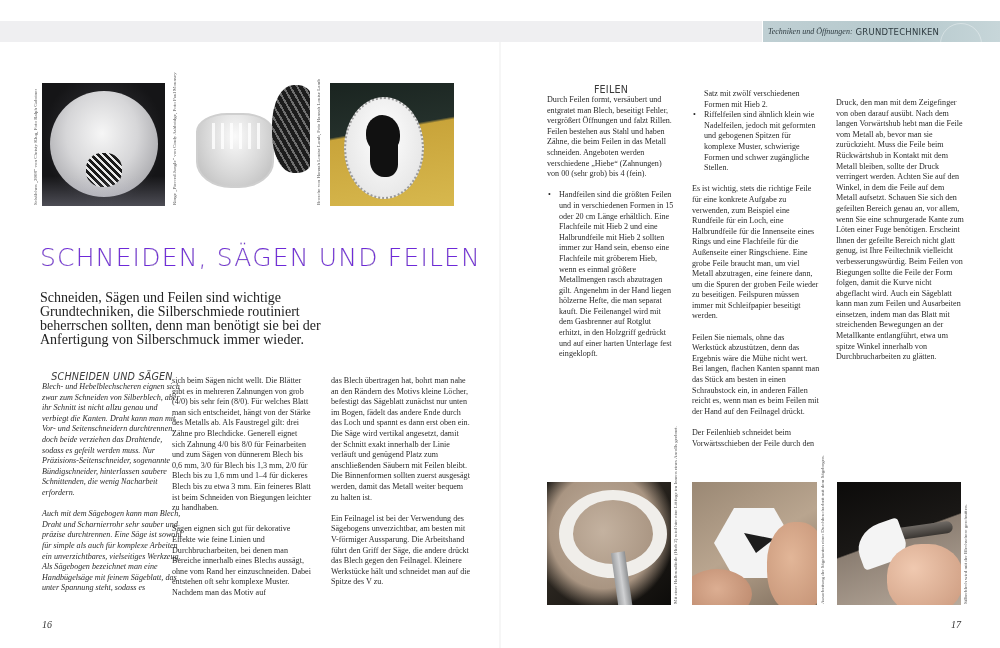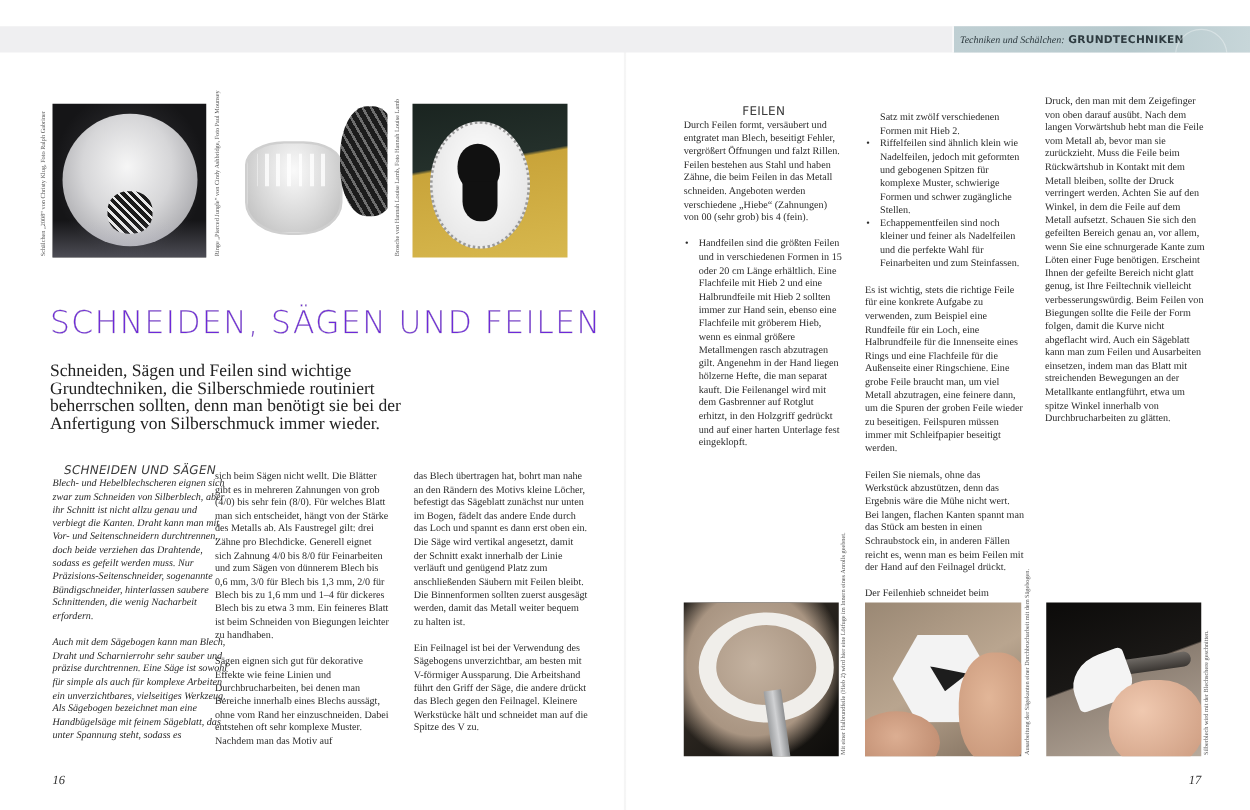--- a/index.html
+++ b/index.html
@@ -5,21 +5,21 @@
   * { box-sizing: border-box; margin: 0; padding: 0; }
   html, body { width: 1000px; height: 648px; overflow: hidden; background: #ffffff; }
   body { position: relative; font-family: "Liberation Serif", "DejaVu Serif", serif; color: #2a2a2a; }
 
   
   .header-band { position: absolute; left: 0; top: 21px; width: 1000px; height: 21px; background: #efeff1; }
   .header-label { position: absolute; left: 762px; top: 21px; width: 238px; height: 21px;
     background: linear-gradient(90deg, #bfcfd3 0%, #b6c9cd 60%, #c7d6d9 100%);
     border-left: 1px solid #ffffff; display: flex; align-items: center; padding-left: 5px; overflow: hidden; }
   .header-label .ital { font-style: italic; font-size: 8px; color: #2e3b40; font-family: "Liberation Serif", serif; margin-right: 3px; }
-  .header-label .caps { font-size: 8.5px; color: #2e3b40; font-family: "DejaVu Sans", sans-serif; letter-spacing: 0.2px; font-weight: bold; }
+  .header-label .caps { font-size: 8.5px; color: #2e3b40; font-family: "DejaVu Sans", sans-serif; letter-spacing: 0.2px; }
   .header-label::after { content: ""; position: absolute; right: 18px; top: 2px; width: 40px; height: 40px; border-radius: 50%; border: 1px solid rgba(255,255,255,0.35); }
 
   
   .photo { position: absolute; overflow: hidden; }
   .caption-vert { position: absolute; writing-mode: vertical-rl; transform: rotate(180deg);
     font-size: 5px; line-height: 6px; color: #555; font-family: "Liberation Serif", serif; white-space: nowrap; }
 
   
   .p-plate { left: 42px; top: 83px; width: 123px; height: 123px; background: radial-gradient(ellipse at 50% 45%, #3a3a3e 0%, #151517 70%); }
   .p-plate .disc { position: absolute; left: 8px; top: 8px; width: 108px; height: 106px; border-radius: 50%;
@@ -76,34 +76,34 @@
   .col h3 { font-family: "DejaVu Sans", sans-serif; font-weight: normal; font-size: 9.6px; line-height: 11px; color: #3a3a3a; letter-spacing: 0.2px; text-align: center; }
   .col ul { list-style: none; margin-bottom: 10.6px; }
   .col li { position: relative; padding-left: 12px; }
   .col li::before { content: "•"; position: absolute; left: 1px; top: 0; }
 
   .c1 { left: 42px; top: 371px; width: 140px; font-style: italic; }
   .c2 { left: 172px; top: 376px; width: 140px; }
   .c3 { left: 331px; top: 376px; width: 140px; }
   .c4 { left: 547px; top: 84px; width: 128px; }
   .c5 { left: 692px; top: 89px; width: 128px; }
-  .c6 { left: 836px; top: 76px; width: 128px; }
+  .c6 { left: 836px; top: 98px; width: 128px; }
 
   .page-num { position: absolute; font-style: italic; font-size: 10px; color: #333; }
   .pn-left { left: 42px; top: 619px; }
   .pn-right { left: 951px; top: 619px; }
 
   .gutter { position: absolute; left: 499px; top: 42px; width: 2px; height: 606px; background: linear-gradient(90deg, rgba(0,0,0,0.02), rgba(0,0,0,0.05), rgba(0,0,0,0.02)); }
 </style>
 </head>
 <body>
 
 <div class="header-band"></div>
 <div class="header-label">
-  <span class="ital">Techniken und Schälchen:</span>
+  <span class="ital">Techniken und Öffnungen:</span>
   <span class="caps">GRUNDTECHNIKEN</span>
 </div>
 
 <div class="gutter"></div>
 
 <div class="caption-vert" style="left:33px; top:100px; height:105px;">Schälchen „2008“ von Christy Klug, Foto Ralph Gabriner</div>
 <div class="photo p-plate">
   <div class="disc"></div>
   <div class="cut"></div>
   <div class="floor"></div>
@@ -144,21 +144,20 @@
   <h3>FEILEN</h3>
   <p>Durch Feilen formt, versäubert und entgratet man Blech, beseitigt Fehler, vergrößert Öffnungen und falzt Rillen. Feilen bestehen aus Stahl und haben Zähne, die beim Feilen in das Metall schneiden. Angeboten werden verschiedene „Hiebe“ (Zahnungen) von 00 (sehr grob) bis 4 (fein).</p>
   <ul>
     <li>Handfeilen sind die größten Feilen und in verschiedenen Formen in 15 oder 20 cm Länge erhältlich. Eine Flachfeile mit Hieb 2 und eine Halbrundfeile mit Hieb 2 sollten immer zur Hand sein, ebenso eine Flachfeile mit gröberem Hieb, wenn es einmal größere Metallmengen rasch abzutragen gilt. Angenehm in der Hand liegen hölzerne Hefte, die man separat kauft. Die Feilenangel wird mit dem Gasbrenner auf Rotglut erhitzt, in den Holzgriff gedrückt und auf einer harten Unterlage fest eingeklopft.</li>
   </ul>
 </div>
 <div class="col c5">
   <ul style="margin-bottom:0">
     <li style="padding-left:12px" class="no-bullet">Satz mit zwölf verschiedenen Formen mit Hieb 2.</li>
     <li>Riffelfeilen sind ähnlich klein wie Nadelfeilen, jedoch mit geformten und gebogenen Spitzen für komplexe Muster, schwierige Formen und schwer zugängliche Stellen.</li>
-    <li>Echappementfeilen sind noch kleiner und feiner als Nadelfeilen und die perfekte Wahl für Feinarbeiten und zum Steinfassen.</li>
   </ul>
   <p style="margin-top:10.6px">Es ist wichtig, stets die richtige Feile für eine konkrete Aufgabe zu verwenden, zum Beispiel eine Rundfeile für ein Loch, eine Halbrundfeile für die Innenseite eines Rings und eine Flachfeile für die Außenseite einer Ringschiene. Eine grobe Feile braucht man, um viel Metall abzutragen, eine feinere dann, um die Spuren der groben Feile wieder zu beseitigen. Feilspuren müssen immer mit Schleifpapier beseitigt werden.</p>
   <p>Feilen Sie niemals, ohne das Werkstück abzustützen, denn das Ergebnis wäre die Mühe nicht wert. Bei langen, flachen Kanten spannt man das Stück am besten in einen Schraubstock ein, in anderen Fällen reicht es, wenn man es beim Feilen mit der Hand auf den Feilnagel drückt.</p>
   <p>Der Feilenhieb schneidet beim Vorwärtsschieben der Feile durch den</p>
 </div>
 <div class="col c6">
   <p>Druck, den man mit dem Zeigefinger von oben darauf ausübt. Nach dem langen Vorwärtshub hebt man die Feile vom Metall ab, bevor man sie zurückzieht. Muss die Feile beim Rückwärtshub in Kontakt mit dem Metall bleiben, sollte der Druck verringert werden. Achten Sie auf den Winkel, in dem die Feile auf dem Metall aufsetzt. Schauen Sie sich den gefeilten Bereich genau an, vor allem, wenn Sie eine schnurgerade Kante zum Löten einer Fuge benötigen. Erscheint Ihnen der gefeilte Bereich nicht glatt genug, ist Ihre Feiltechnik vielleicht verbesserungswürdig. Beim Feilen von Biegungen sollte die Feile der Form folgen, damit die Kurve nicht abgeflacht wird. Auch ein Sägeblatt kann man zum Feilen und Ausarbeiten einsetzen, indem man das Blatt mit streichenden Bewegungen an der Metallkante entlangführt, etwa um spitze Winkel innerhalb von Durchbrucharbeiten zu glätten.</p>
 </div>
 
 <div class="photo p-file">

